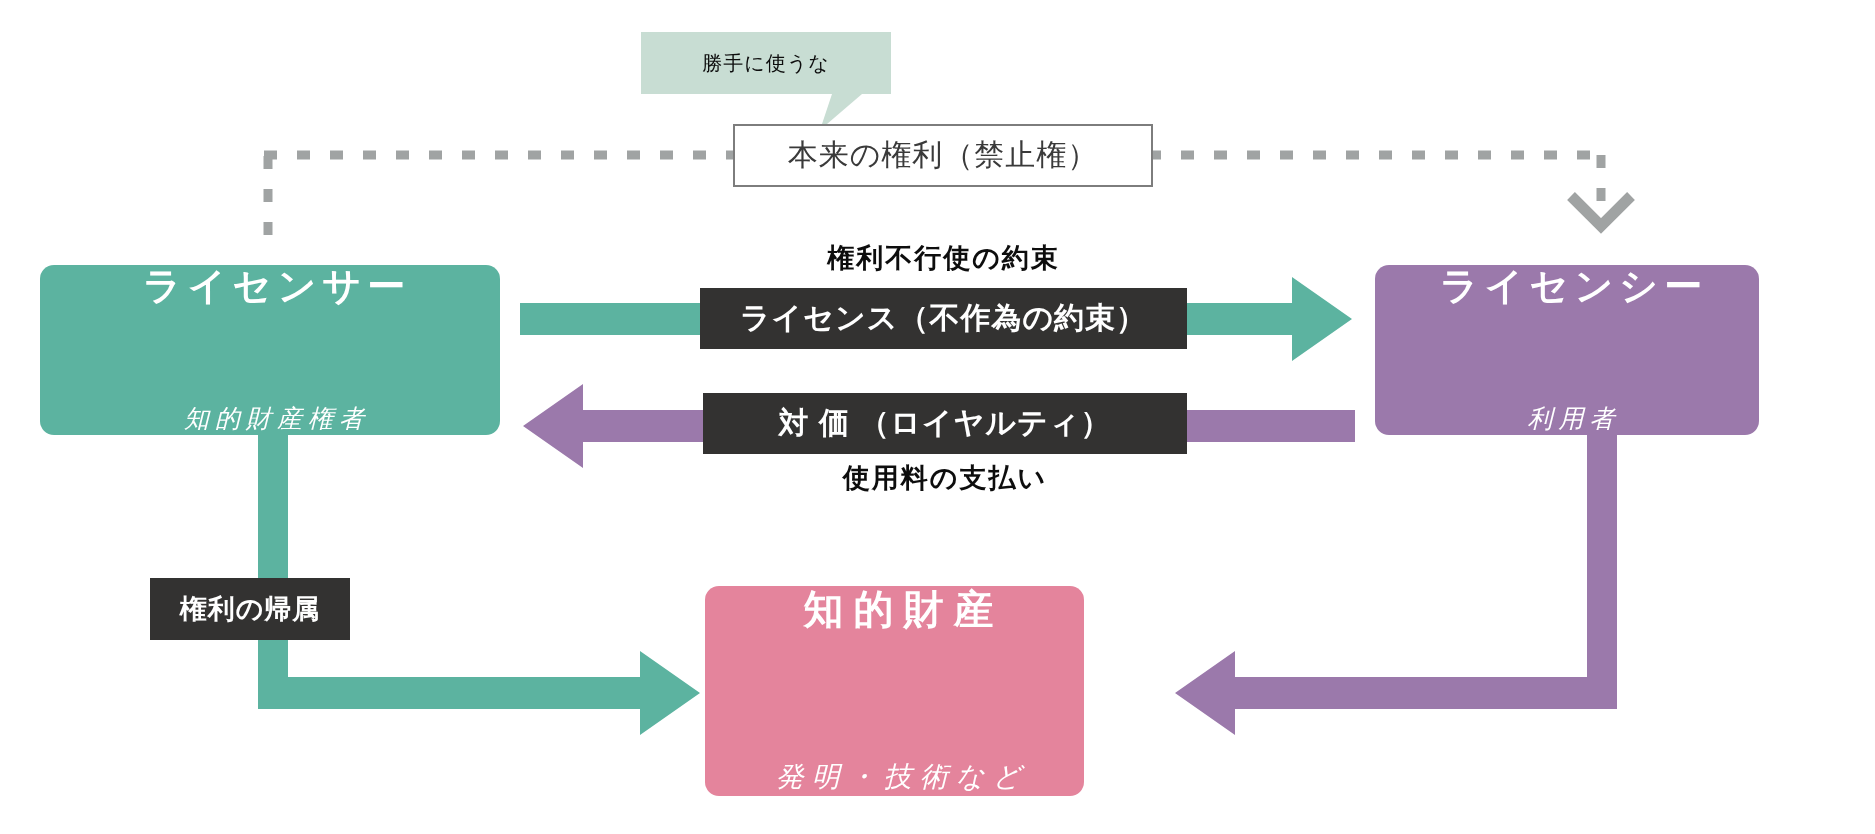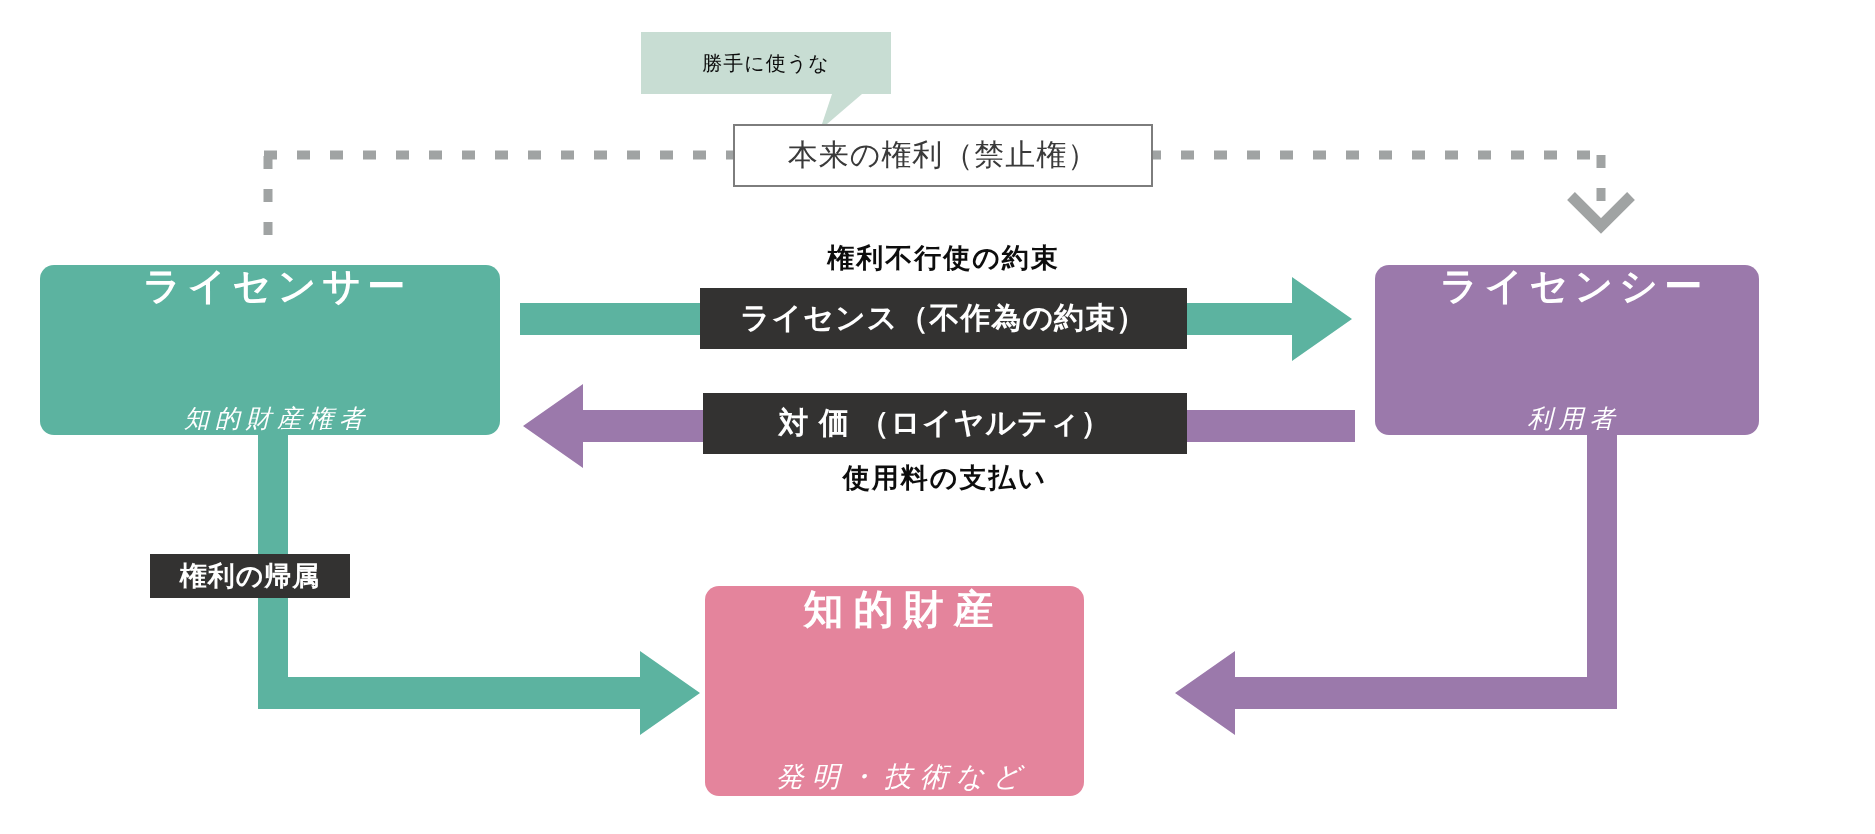--- a/index.html
+++ b/index.html
@@ -86,21 +86,21 @@
   }
   #label-license {
     left: 700px; top: 288px; width: 487px; height: 61px;
     font-size: 30px; letter-spacing: 1px;
   }
   #label-royalty {
     left: 703px; top: 393px; width: 484px; height: 61px;
     font-size: 30px; letter-spacing: 1px;
   }
   #label-attribution {
-    left: 150px; top: 554px; width: 200px; height: 44px;
+    left: 150px; top: 578px; width: 200px; height: 62px;
     font-size: 27px; letter-spacing: 1px;
   }
   #label-lawful-use {
     left: 1496px; top: 578px; width: 200px; height: 56px;
     font-size: 27px; letter-spacing: 1px;
   }
 
   
   .plain-label {
     position: absolute;

